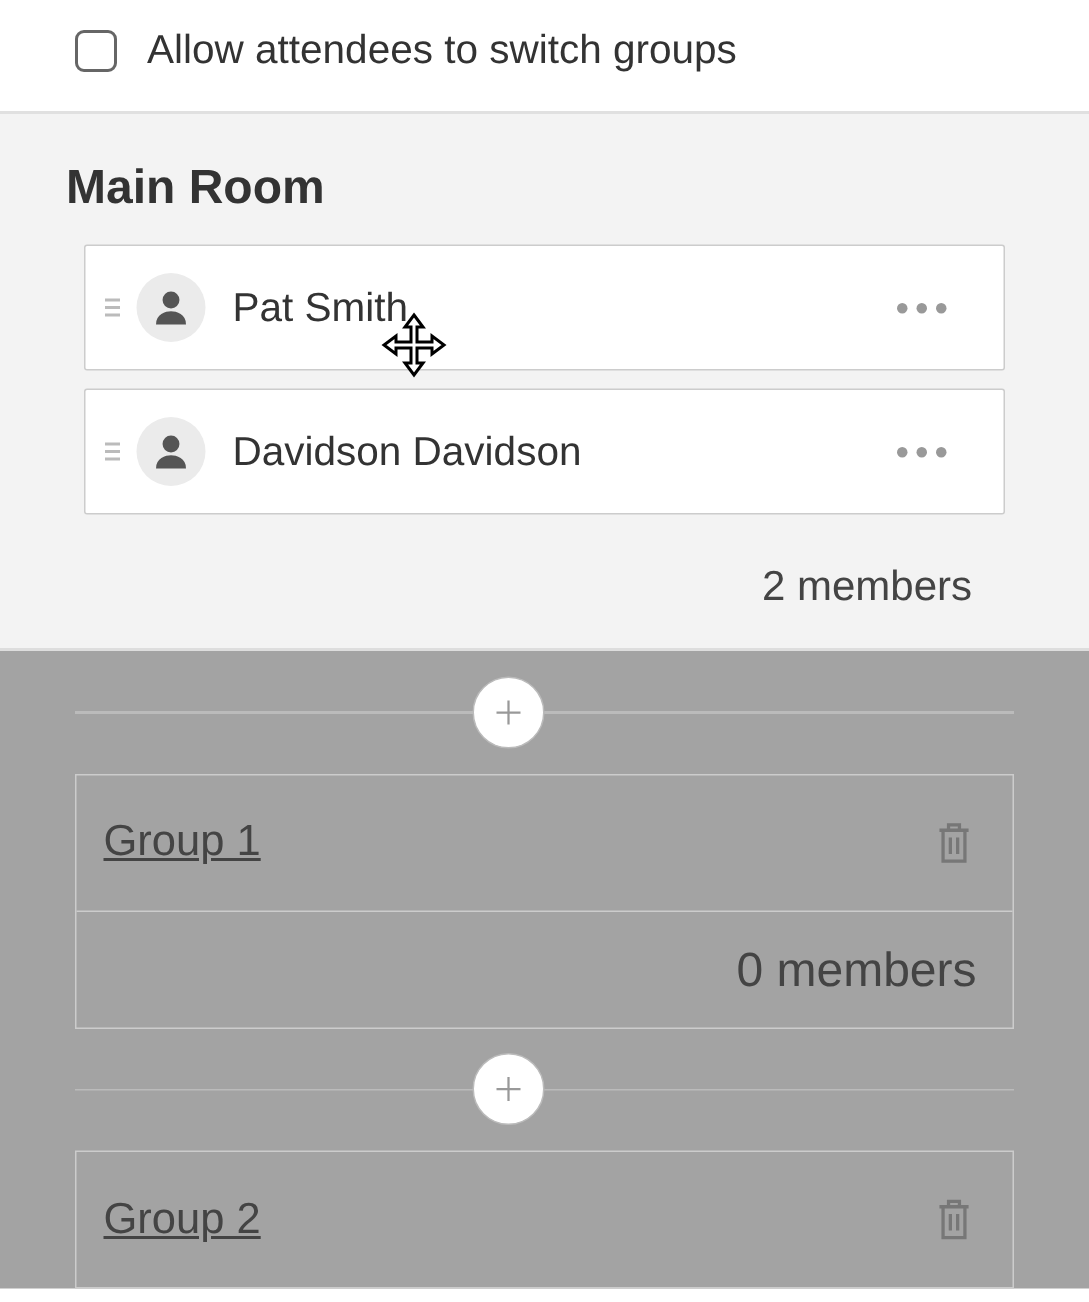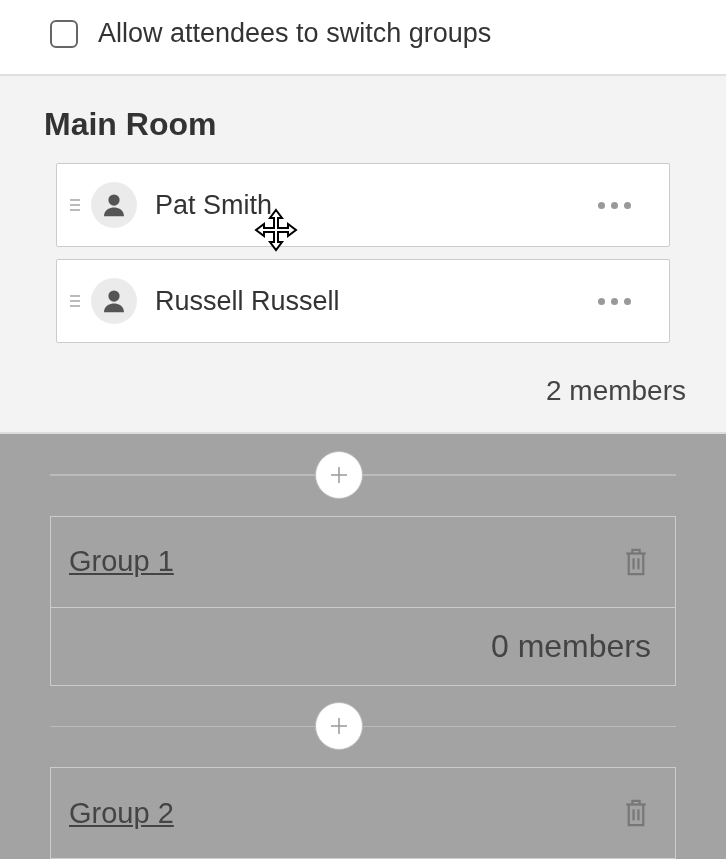--- a/index.html
+++ b/index.html
@@ -110,21 +110,21 @@
       width: 7px;
       height: 7px;
       background: #999;
       border-radius: 50%;
     }
     
     .member-count {
       text-align: right;
       font-size: 28px;
       color: #444;
-      padding: 20px 40px 5px 0;
+      padding: 20px 78px 5px 0;
     }
     
     .groups-section {
       background: #a3a3a3;
       padding: 0;
     }
     
     .divider-with-add {
       position: relative;
       display: flex;
@@ -245,21 +245,21 @@
           <span></span>
             <span></span>
             <span></span>
         </div>
         <div class="avatar">
           <svg viewBox="0 0 24 24" fill="#555">
             <circle cx="12" cy="8" r="4.5"></circle>
             <path d="M4 21 C4 15.5 9 14 12 14 C15 14 20 15.5 20 21 Z"></path>
           </svg>
         </div>
-        <div class="attendee-name">Russell Russell</div>
+        <div class="attendee-name">Davidson Davidson</div>
         <div class="more-button">
           <span></span>
             <span></span>
             <span></span>
         </div>
       </div>
 
     </div>
 
     <div class="member-count">2 members</div>

